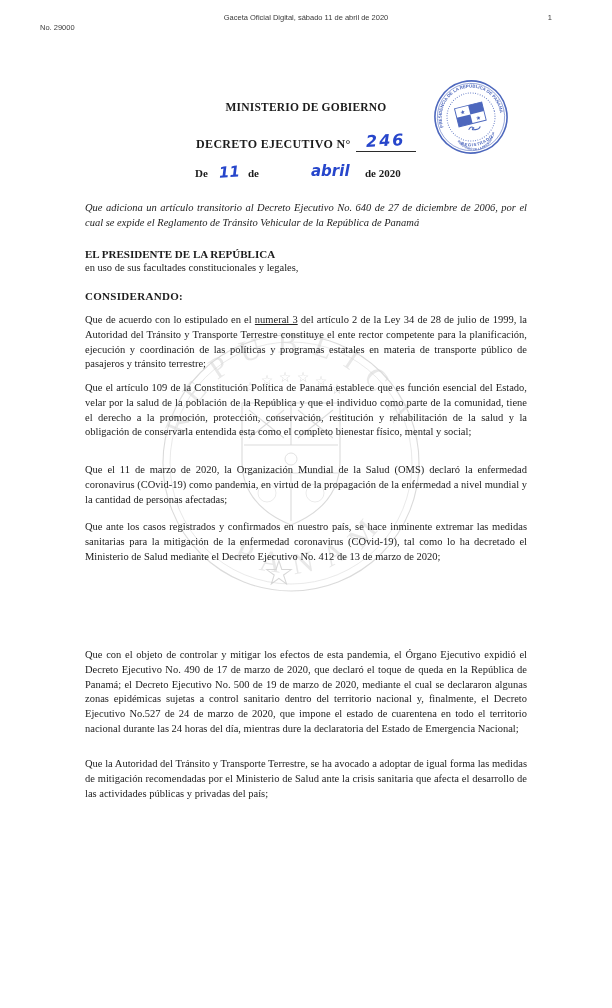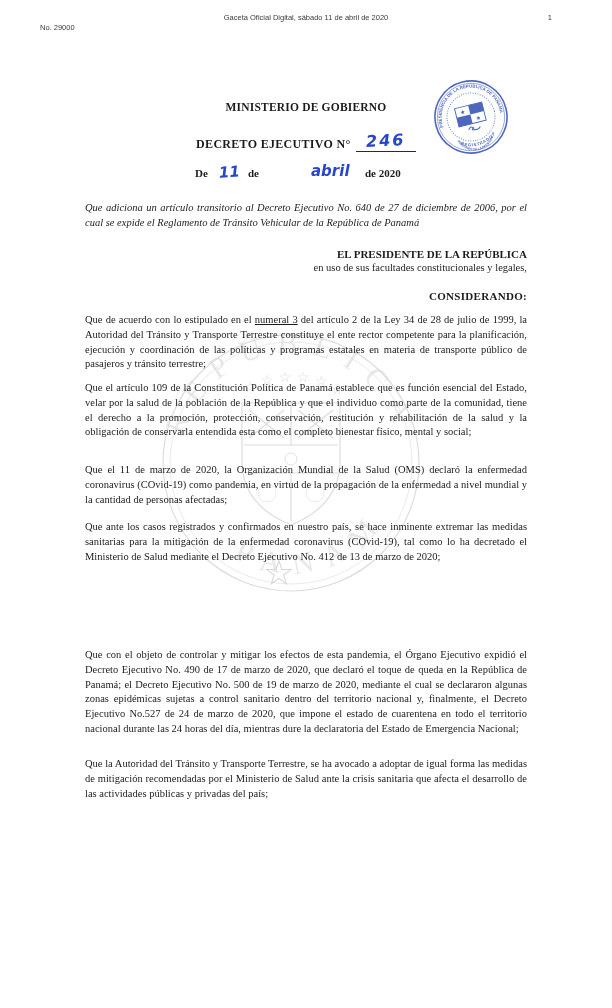--- a/index.html
+++ b/index.html
@@ -27,21 +27,21 @@
   .decree-num{font-size:16px;letter-spacing:2px;display:inline-block;transform:rotate(-3deg);}
   .date-row{position:relative;margin-top:11px;height:20px;font-weight:bold;font-size:11px;text-align:left;}
   .d-de1{position:absolute;left:110px;top:4px;}
   .d-day{position:absolute;left:134px;top:0;font-size:15px;transform:rotate(-4deg);}
   .d-de2{position:absolute;left:163px;top:4px;}
   .d-month{position:absolute;left:193px;top:-1px;font-size:15px;margin-left:33px;}
   .d-year{position:absolute;left:280px;top:4px;}
   
   .para{position:absolute;left:85px;width:442px;font-size:10.5px;line-height:14.8px;
     text-align:justify;margin:0;}
-  .center-line{position:absolute;left:85px;width:442px;text-align:right;margin:0;}
+  .center-line{position:absolute;left:85px;width:442px;text-align:left;margin:0;}
   .b{font-weight:bold;}
   .u{text-decoration:underline;}
   .subtitle{top:201px;font-style:italic;}
   .presidente{top:248px;font-size:11px;}
   .enuso{top:262px;font-size:10.5px;}
   .considerando{top:290px;font-size:11px;letter-spacing:.3px;}
   .p1{top:313px;}
   .p2{top:381px;}
   .p3{top:463px;}
   .p4{top:520px;}

